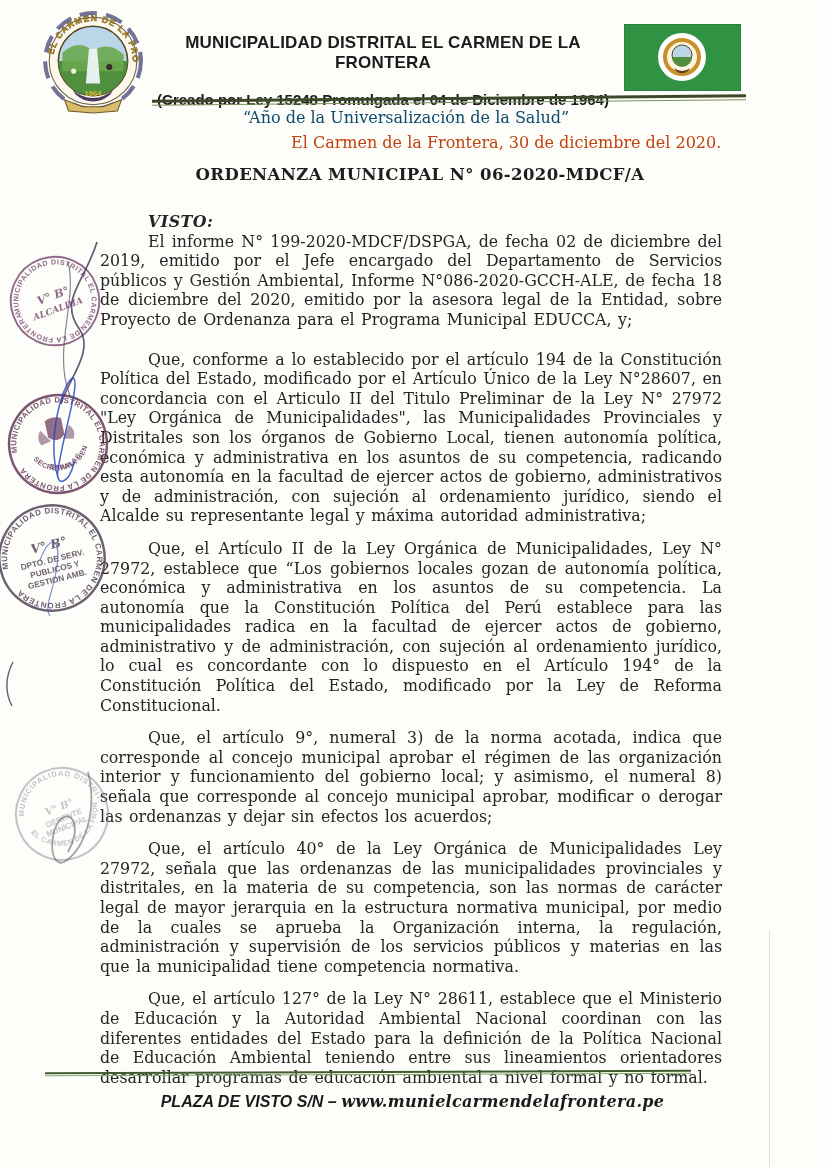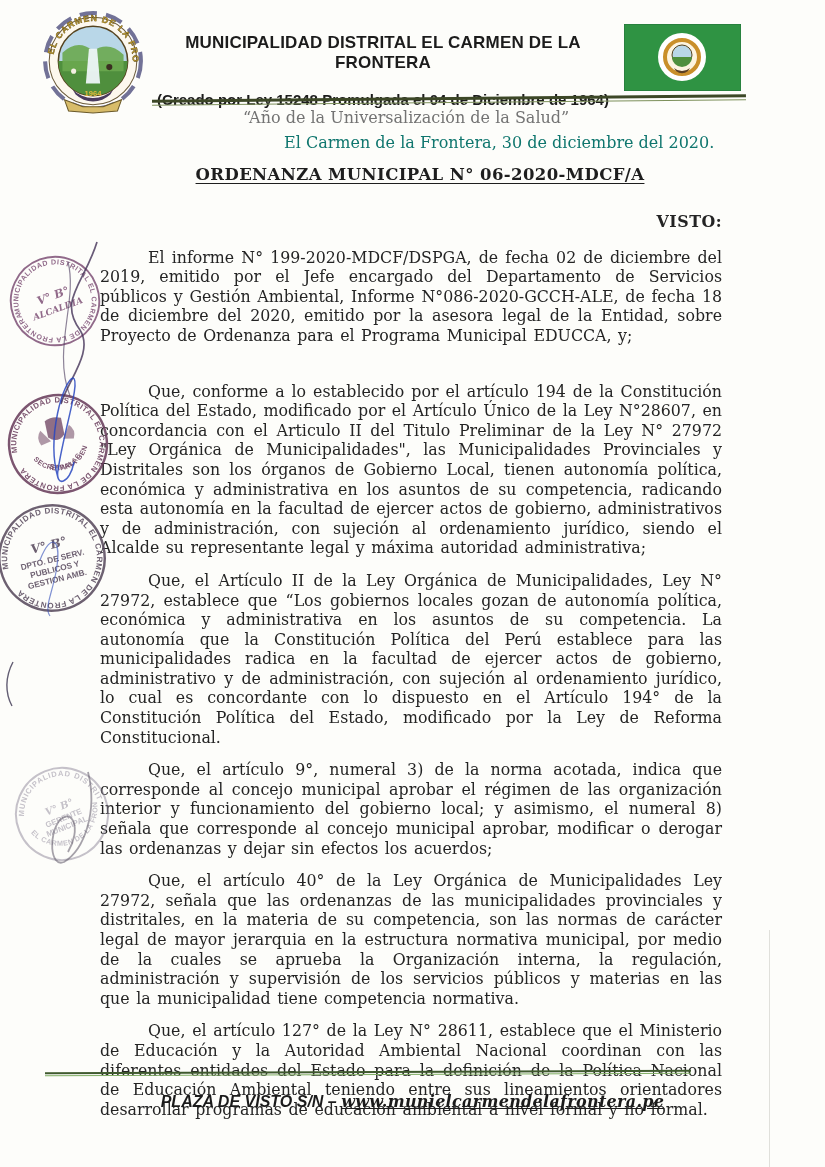--- a/index.html
+++ b/index.html
@@ -13,46 +13,46 @@
   .seal{position:absolute; left:42px; top:10px; width:102px; height:106px;}
   .flag{position:absolute; left:624px; top:24px; width:117px; height:67px;}
   .header-text{position:absolute; left:148px; top:33px; width:470px; text-align:center;
     font-family:"Liberation Sans", sans-serif; color:#1c1c1c;}
   .header-title{font-size:17px; font-weight:bold; letter-spacing:.2px;}
   .header-subtitle{font-size:15px; font-weight:bold; margin-top:18px;}
   .header-rule{position:absolute; left:152px; top:97px; width:594px; transform:rotate(-0.55deg);}
   .header-rule .thick{height:3px; background:#3d4827;}
   .header-rule .thin{height:1px; background:#7d905b; margin-top:2px;}
   
-  .motto{position:absolute; left:243px; top:108px; font-size:16px; color:#737373;}
-  .place-date{position:absolute; left:284px; top:133px; font-size:16px; color:#0f766e;}
+  .motto{position:absolute; left:243px; top:108px; font-size:16px; color:#0c4a6e;}
+  .place-date{position:absolute; left:291px; top:133px; font-size:16px; color:#c2410c;}
   
   .doc-title{position:absolute; left:120px; top:165px; width:600px; text-align:center;
     font-size:16.5px; font-weight:bold; letter-spacing:.4px; color:#1e1e1e;
-    text-decoration:underline; text-underline-offset:3px;}
+    text-underline-offset:3px;}
   
   .body-text{position:absolute; left:100px; top:212px; width:622px;
     font-size:15.8px; line-height:19.6px; text-align:justify; color:#242424; word-spacing:1.5px;}
-  .section-heading{font-weight:bold; letter-spacing:.5px; text-indent:48px; text-align:right;}
+  .section-heading{font-weight:bold; letter-spacing:.5px; text-indent:48px; text-align:left;font-style:italic;}
   .body-text p{margin:0 0 13px 0; text-indent:48px;}
-  .body-text p.first{margin-top:16px;}
+  .body-text p.first{margin-top:0;}
   .gap{height:7px;}
   
   .stamp{position:absolute;}
   .stamp text{font-family:"Liberation Sans", sans-serif;}
   .stamp .center-serif{font-family:"DejaVu Serif", serif;}
   .sig-overlay{position:absolute; left:0; top:0; width:825px; height:1167px; pointer-events:none;}
   
   .footer-rule{position:absolute; left:45px; top:1071px; width:646px; transform:rotate(-0.2deg);}
   .footer-rule .thick{height:2px; background:#3f5a2e;}
   .footer-rule .thin{height:1px; background:#7fae63; margin-top:1px;}
   .footer-address{position:absolute; left:60px; top:1092px; width:705px; text-align:center;
     font-family:"Liberation Sans", sans-serif; font-style:italic; font-weight:bold;
     font-size:16px; color:#1b1b1b;}
-  .footer-url{font-family:"DejaVu Serif", serif; text-decoration:underline; letter-spacing:.3px;}
+  .footer-url{font-family:"DejaVu Serif", serif; letter-spacing:.3px;}
   .footer-slogan{position:absolute; left:60px; top:1120px; width:705px; text-align:center;
     font-family:"DejaVu Serif", serif; font-style:italic; font-size:17px;
     color:#3c9a4b; letter-spacing:.5px;}
 </style>
 </head>
 <body>
 
 <div class="page">
 
   <svg class="seal" viewBox="0 0 100 104">

